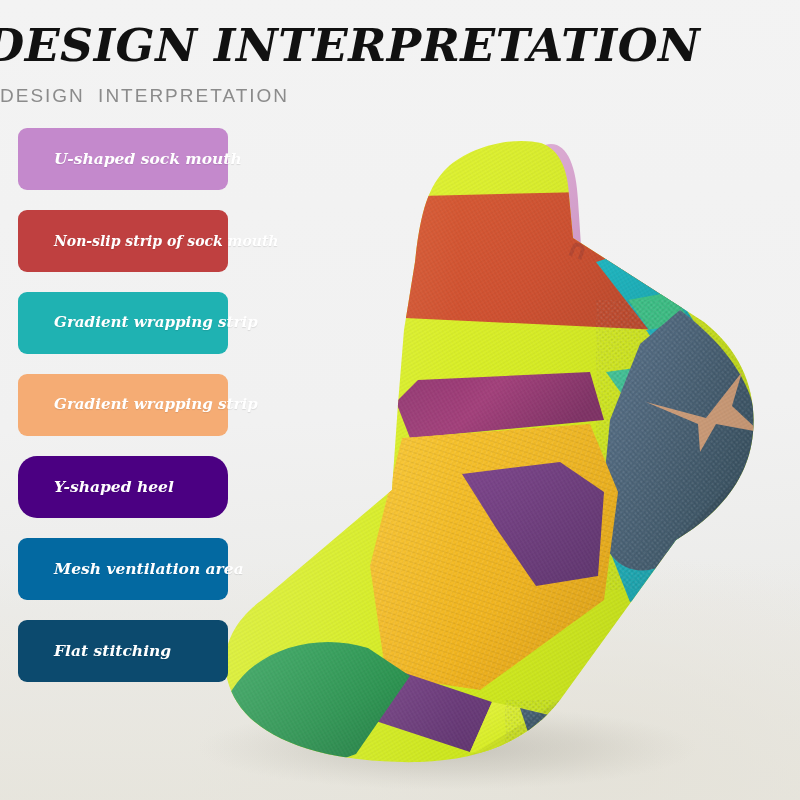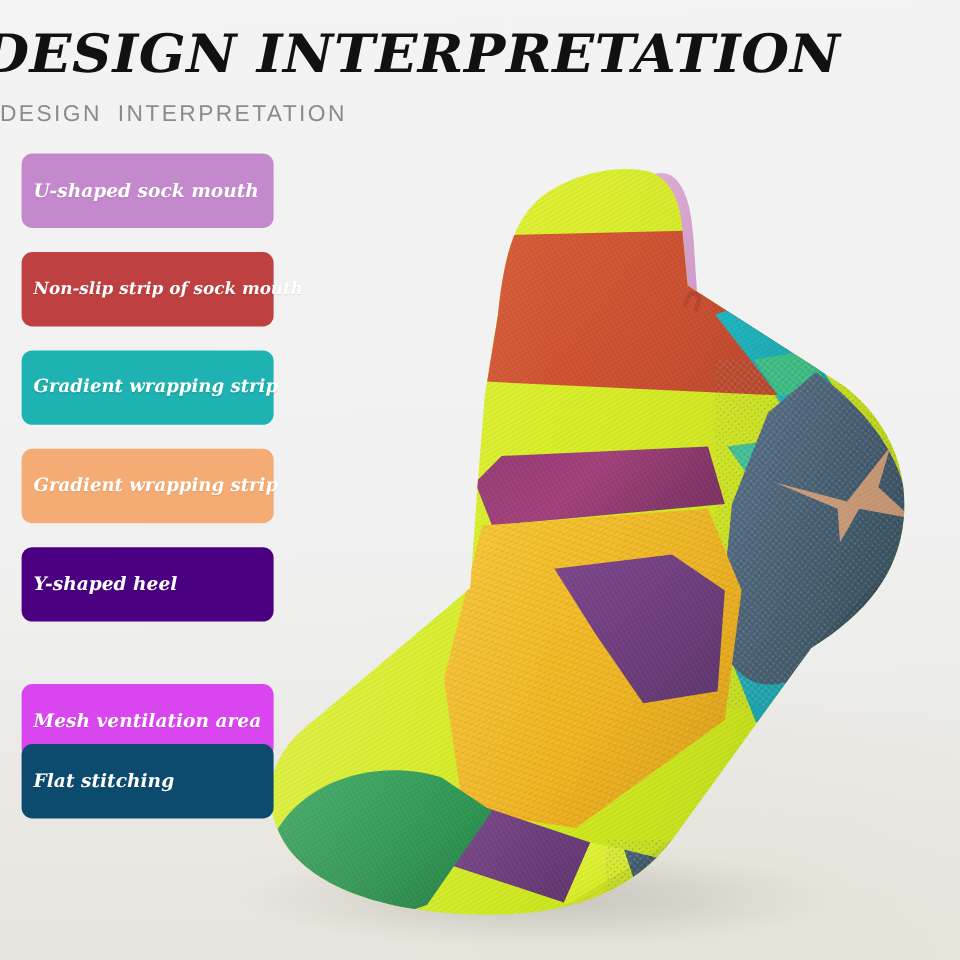--- a/index.html
+++ b/index.html
@@ -49,20 +49,21 @@
   
   #labels { position:absolute; left:18px; top:128px; width:260px; }
   .label-box {
     position:absolute;
     left:0;
     width:210px;
     height:62px;
     border-radius:9px;
     display:flex;
     align-items:center;
+    padding-left:26px;
   }
   .label-box .txt {
     font-family:"DejaVu Serif", serif;
     font-weight:700;
     font-style:italic;
     font-size:15.5px;
     color:#ffffff;
     white-space:nowrap;
     padding-left:10px;
     line-height:1;
@@ -240,23 +241,23 @@
   </div>
   <div class="label-box" style="top: 82px; background: rgb(191, 64, 64);">
     <span class="txt" style="font-size: 14px;">Non-slip strip of sock mouth</span>
   </div>
   <div class="label-box" style="top: 164px; background: rgb(31, 178, 178);">
     <span class="txt" style="font-size: 15.1px;">Gradient wrapping strip</span>
   </div>
   <div class="label-box" style="top: 246px; background: rgb(245, 172, 116);">
     <span class="txt" style="font-size: 15.1px;">Gradient wrapping strip</span>
   </div>
-  <div class="label-box" style="top: 328px; background: rgb(75, 0, 130);">
+  <div class="label-box" style="top: 328px; background: rgb(75, 0, 130); border-radius: 19px;">
     <span class="txt">Y-shaped heel</span>
   </div>
-  <div class="label-box" style="top: 410px; background: #d946ef; margin-top: 32px;">
+  <div class="label-box" style="top: 410px; background: #0369a1;">
     <span class="txt">Mesh ventilation area</span>
   </div>
   <div class="label-box" style="top: 492px; background: #0c4a6e;">
     <span class="txt">Flat stitching</span>
   </div>
 
 </div>
 
 </body></html>

